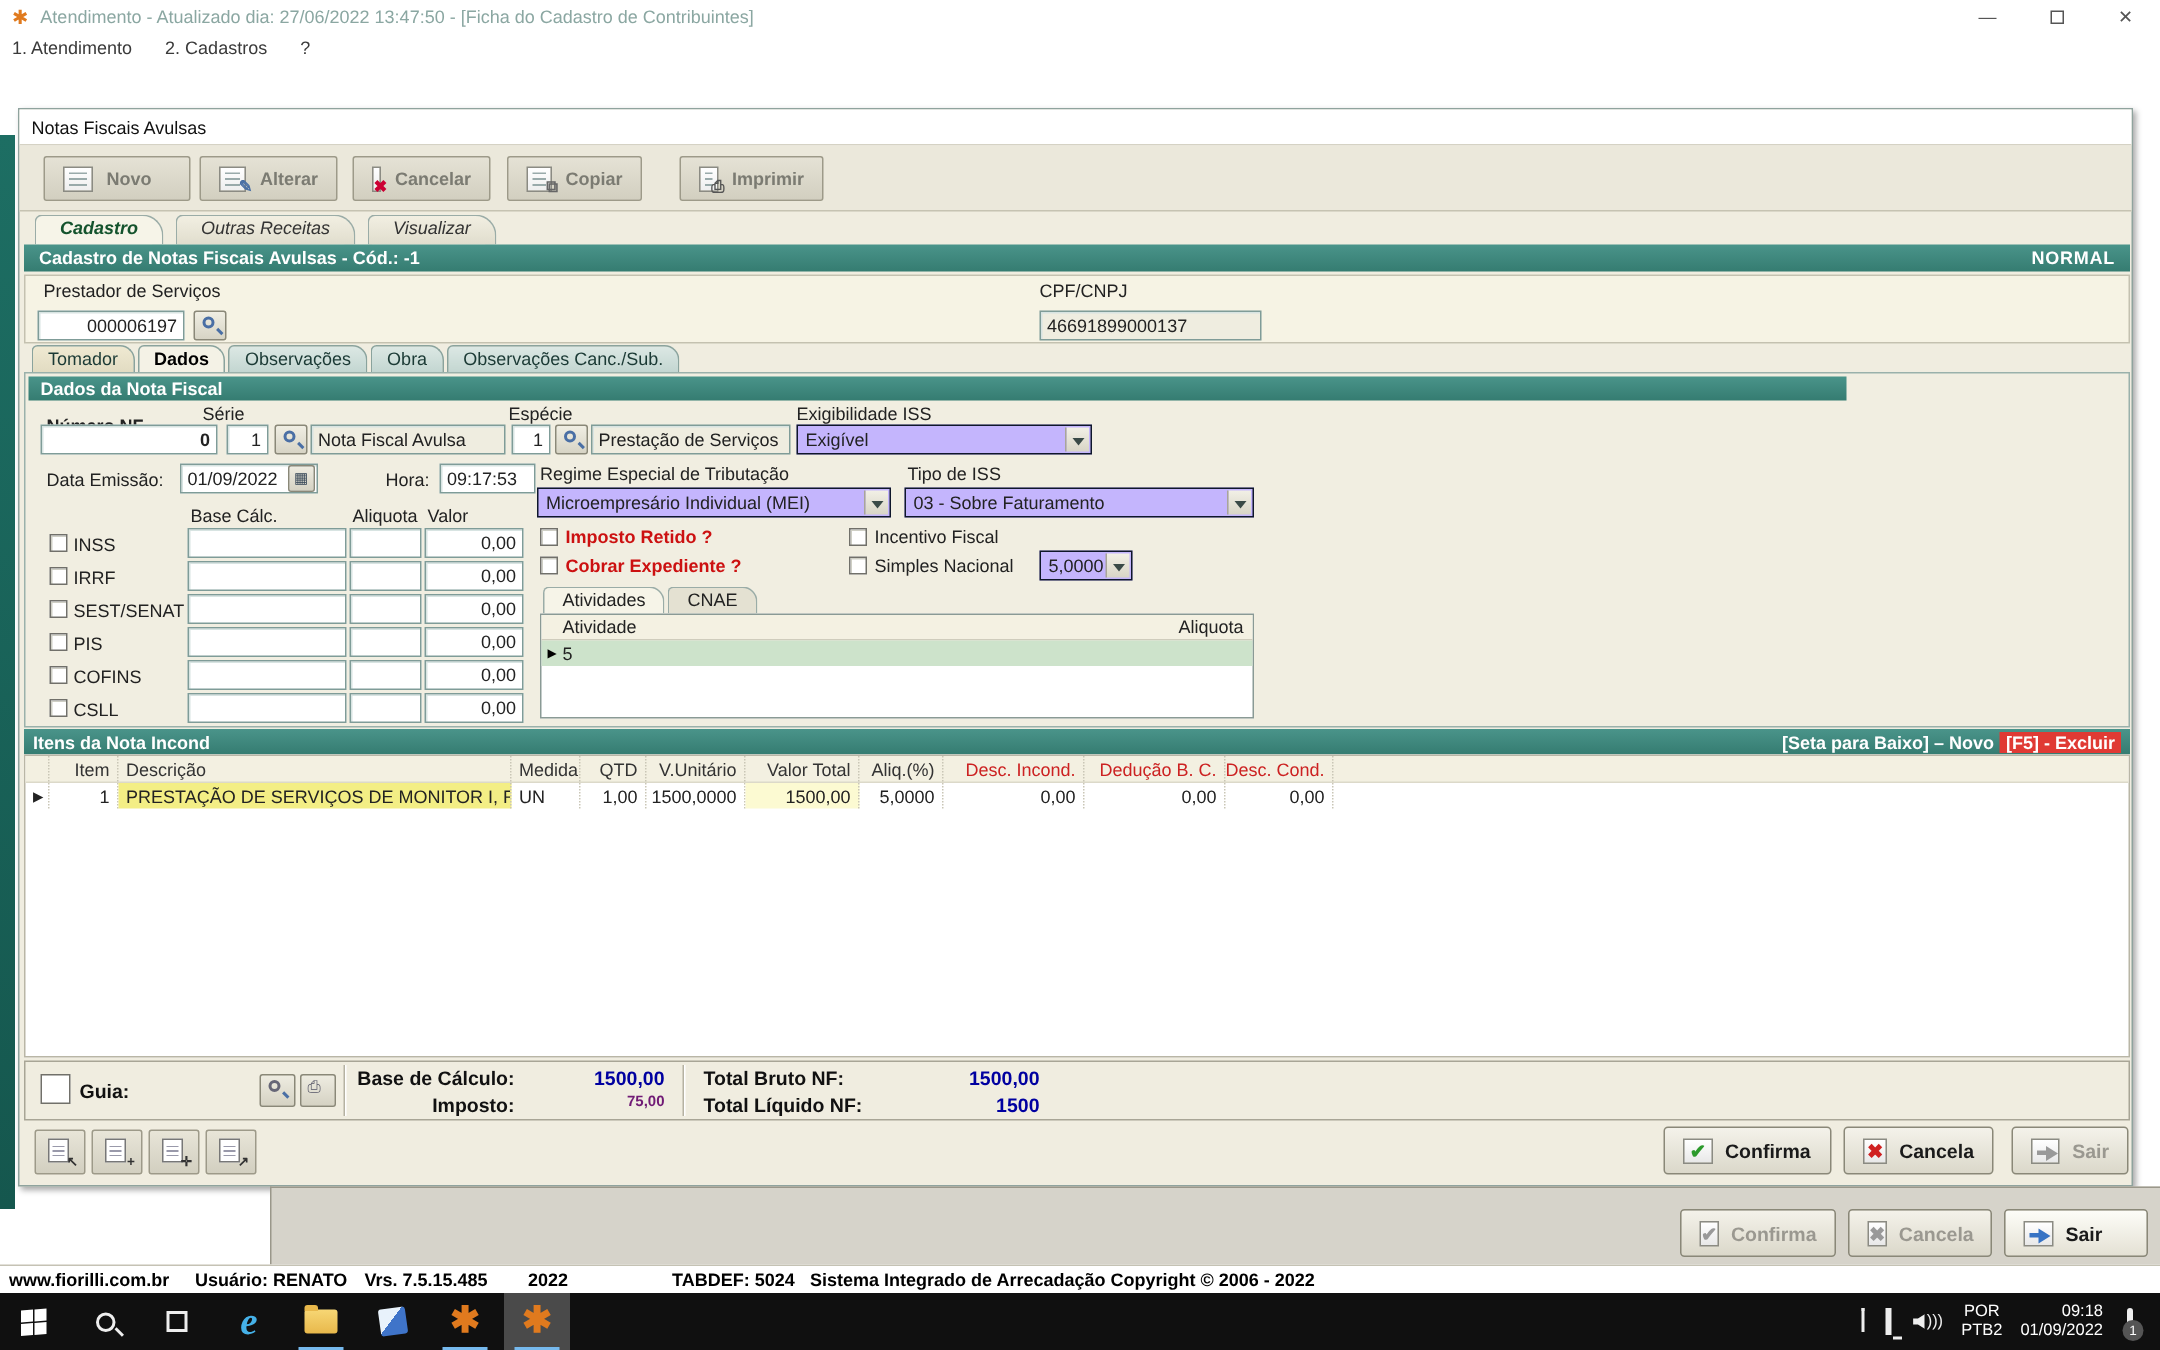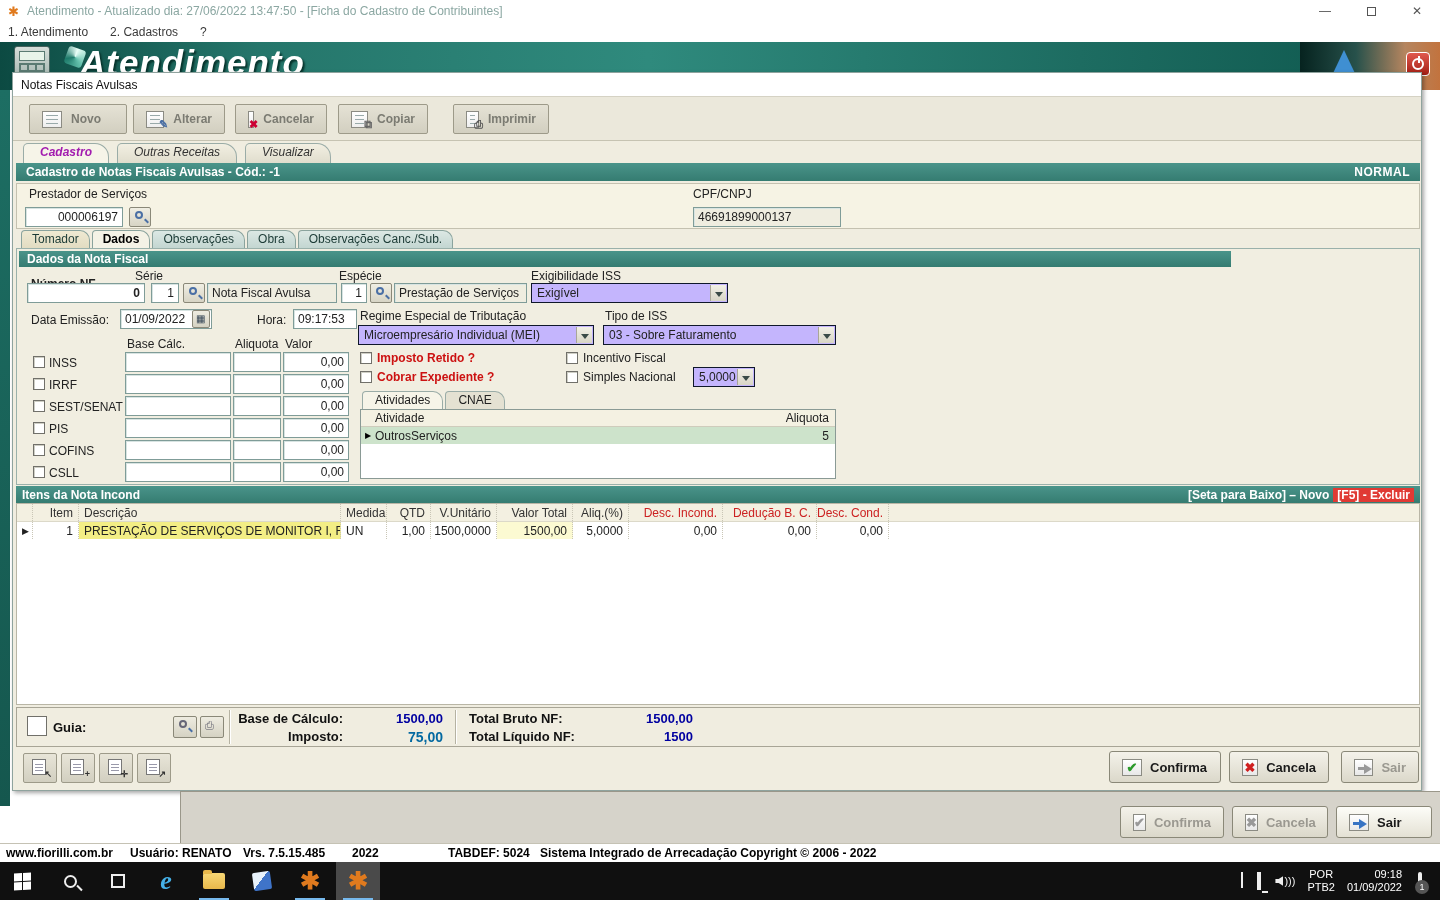--- a/index.html
+++ b/index.html
@@ -41,21 +41,21 @@
   .dlg-titlebar{position:absolute;left:0;top:0;width:100%;height:24px;background:#fff;border-bottom:1px solid #d5d2c4;display:flex;align-items:center;padding-left:8px;color:#111;}
 
   .toolbar{position:absolute;left:0;top:24px;width:100%;height:44px;background:#ebe8db;border-bottom:1px solid #c6c3b2;}
   .tbtn{position:absolute;top:7px;height:30px;background:linear-gradient(#e5e2d5,#d2cfc0);border:1px solid #9d9a89;border-radius:2px;display:flex;align-items:center;gap:9px;padding:0 12px;color:#7b7b72;font-weight:bold;font-size:12px;}
   .doc-ic{position:relative;width:20px;height:17px;background:linear-gradient(#fff,#eee);border:1px solid #8b8b83;}
   .doc-ic::before{content:"";position:absolute;left:3px;top:3px;right:3px;height:9px;background-image:repeating-linear-gradient(0deg,#9aa 0 1px,transparent 1px 4px);}
   .glyph-over{position:absolute;right:-5px;bottom:-4px;font-size:11px;font-weight:bold;}
 
   .tabs1{position:absolute;left:10px;top:70px;height:20px;display:flex;gap:8px;}
   .tab1{padding:1px 16px 2px;font-style:italic;background:linear-gradient(#f2efe2,#e0ddcd);border:1px solid #9aaca7;border-bottom:none;border-radius:5px 14px 0 0;color:#333;}
-  .tab1.active{background:#f6f4e8;font-weight:bold;color:#a21caf;}
+  .tab1.active{background:#f6f4e8;font-weight:bold;color:#14532d;}
 
   .teal-band{position:absolute;left:3px;top:90px;width:1404px;height:18px;background:linear-gradient(#4a948a,#357c71);color:#fff;font-weight:bold;display:flex;align-items:center;padding:0 10px;}
   .teal-band .right{margin-left:auto;letter-spacing:.5px;}
 
   .panel-prestador{position:absolute;left:3px;top:110px;width:1404px;height:46px;background:#f6f3e4;border:1px solid #c4c1b0;}
   .lbl{position:absolute;font-size:12px;color:#222;}
   .field{position:absolute;height:20px;background:#fff;border:1px solid #7f9c98;box-shadow:inset 1px 1px 0 #d8e4e2;font-size:12px;padding:2px 4px;white-space:nowrap;overflow:hidden;}
   .field.ro{background:#efede0;}
   .field.num{text-align:right;}
   .mag-btn{position:absolute;width:22px;height:20px;background:linear-gradient(#f0eee3,#d7d4c5);border:1px solid #8a8878;border-radius:2px;}
@@ -98,21 +98,21 @@
   .c-mk{width:16px;}.c-item{width:46px;}.c-desc{width:262px;}.c-med{width:46px;}.c-qtd{width:44px;}
   .c-vu{width:66px;}.c-vt{width:76px;}.c-al{width:56px;}.c-di{width:94px;}.c-de{width:94px;}.c-dc{width:72px;}
   .redcol{color:#cc2222;}
   .bg-yellow{background:#f3ee85;}
   .bg-payellow{background:#fcfad2;}
 
   .totals{position:absolute;left:3px;top:634px;width:1404px;height:40px;background:#f0ede0;border:1px solid #a8a596;display:flex;}
   .guia-cb{position:absolute;left:10px;top:8px;width:20px;height:20px;background:#fff;border:1px solid #71706a;}
   .tot-lbl{font-weight:bold;color:#111;font-size:13px;}
   .tot-val-blue{color:#0000a0;font-weight:bold;font-size:13px;text-align:right;}
-  .tot-val-red{color:#0369a1;font-weight:bold;font-size:14px;text-align:right;}
+  .tot-val-red{color:#701a75;font-weight:bold;font-size:10px;text-align:right;}
   .tot-sep{position:absolute;top:2px;bottom:2px;width:1px;background:#b5b2a2;box-shadow:1px 0 0 #fff;}
   .mini-btn{position:absolute;top:8px;width:24px;height:22px;background:linear-gradient(#eeece1,#d5d2c3);border:1px solid #8a8878;border-radius:2px;}
 
   .nav-btn{position:absolute;width:34px;height:30px;background:linear-gradient(#e8e5d8,#d2cfc0);border:1px solid #9d9a89;border-radius:2px;}
   .nav-doc{position:absolute;left:8px;top:5px;width:14px;height:16px;background:#fff;border:1px solid #777;}
   .nav-doc::before{content:"";position:absolute;left:2px;top:3px;right:2px;height:8px;background-image:repeating-linear-gradient(0deg,#99a 0 1px,transparent 1px 3px);}
   .nav-sub{position:absolute;right:4px;bottom:3px;font-size:9px;font-weight:bold;color:#333;}
 
   .act-btn{position:absolute;height:32px;display:flex;align-items:center;gap:8px;padding:0 12px;background:linear-gradient(#f4f2ea,#dbd8ca);border:1px solid #8a8878;border-radius:3px;font-weight:bold;color:#1a1a1a;font-size:13px;}
   .act-btn.disabled{color:#9a9890;}
@@ -171,32 +171,20 @@
       <span class="wc">✕</span>
     </div>
   </div>
 
   <div class="menubar">
     <span class="menu-item">1. Atendimento</span>
     <span class="menu-item">2. Cadastros</span>
     <span class="menu-item">?</span>
   </div>
 
-  <div class="greenband">
-    <span class="calc-icon"></span>
-    <span class="leaf-icon"></span>
-    <span class="brand-logo">Atendimento</span>
-    <span class="brand-sub">PREFEITURA MUNICIPAL DE LAMBARI D'OESTE</span>
-    <div class="band-image">
-      <span class="sail"></span>
-      <span class="power-btn">
-          <span class="power-glyph"></span>
-        </span>
-    </div>
-  </div>
 
   <div class="mdi-left-strip"></div>
 
   <div class="dialog">
     <div class="dlg-titlebar">
       <span>Notas Fiscais Avulsas</span>
     </div>
 
     <div class="toolbar">
       <div class="tbtn" style="left:16px;width:98px;">
@@ -346,21 +334,20 @@
         <span class="ativ-tab">CNAE</span>
       </div>
       <div class="ativ-grid" style="top:160px;height:70px;">
         <div class="ativ-hrow">
           <span class="marker"></span>
           <span style="flex:1;">Atividade</span>
           <span style="padding-right:6px;">Aliquota</span>
         </div>
         <div class="ativ-drow">
           <span class="marker">▶</span>
-          <span style="flex:1;">OutrosServiços</span>
           <span style="padding-right:6px;">5</span>
         </div>
       </div>
     </div>
 
     <div class="itens-hdr">
       <span>Itens da Nota Incond</span>
       <span class="hint">[Seta para Baixo] – Novo</span>
       <span class="hint-red">[F5] - Excluir</span>
     </div>

